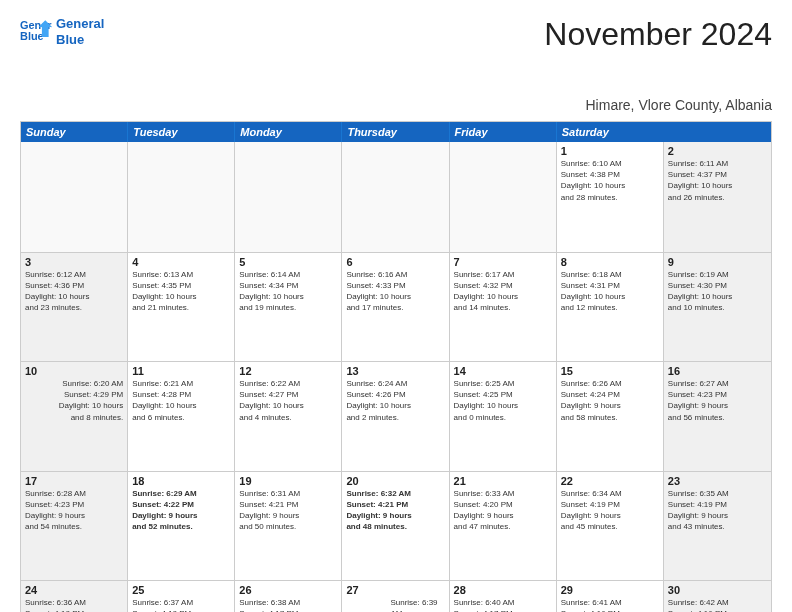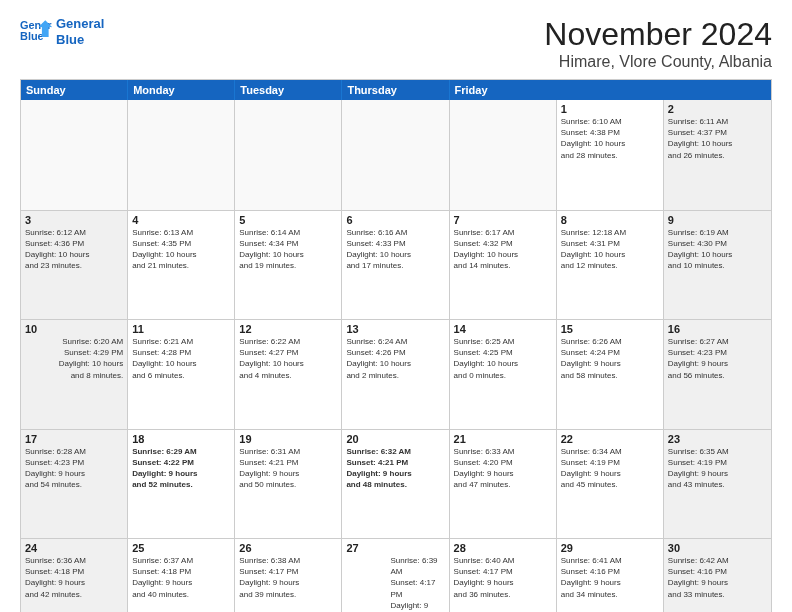--- a/index.html
+++ b/index.html
@@ -40,40 +40,42 @@
     }
     .title-block {
       text-align: right;
     }
     .month-title {
       font-size: 32px;
       font-weight: normal;
       color: #222;
     }
     .location {
-      font-size: 16px;
+      font-size: 14px;
       color: #444;
+      margin-top: 44px;
     }
     .calendar {
       flex: 1;
       display: flex;
       flex-direction: column;
       border: 1px solid #ccc;
     }
     .cal-header {
       display: grid;
       grid-template-columns: repeat(7, 1fr);
       background: #1565c0;
     }
     .cal-header-cell {
       color: #fff;
       font-size: 11px;
       font-weight: bold;
       padding: 4px 5px;
       border-right: 1px solid #1976d2;
+      font-style: italic;
     }
     .cal-header-cell:last-child { border-right: none; }
     .cal-body {
       flex: 1;
       display: grid;
       grid-template-rows: repeat(5, 1fr);
     }
     .cal-row {
       display: grid;
       grid-template-columns: repeat(7, 1fr);
@@ -121,24 +123,25 @@
     </div>
     <div class="title-block">
       <div class="month-title">November 2024</div>
       <div class="location">Himare, Vlore County, Albania</div>
     </div>
   </div>
 
   <div class="calendar">
     <div class="cal-header">
     <div class="cal-header-cell">Sunday</div>
+        <div class="cal-header-cell">Tuesday</div>
         <div class="cal-header-cell">Monday</div>
-        <div class="cal-header-cell">Tuesday</div>
         <div class="cal-header-cell">Thursday</div>
         <div class="cal-header-cell">Friday</div>
+        <div class="cal-header-cell">Saturday</div>
       </div>
     <div class="cal-body">
     <div class="cal-row">
           <div class="cal-cell empty"></div>
           <div class="cal-cell empty"></div>
           <div class="cal-cell empty"></div>
           <div class="cal-cell empty"></div>
           <div class="cal-cell empty"></div>
           <div class="cal-cell">
             <div class="day-num">1</div>
@@ -186,21 +189,21 @@
           </div>
           <div class="cal-cell">
             <div class="day-num">7</div>
             <div class="cell-info" style="white-space: pre-line;">Sunrise: 6:17 AM
 Sunset: 4:32 PM
 Daylight: 10 hours
 and 14 minutes.</div>
           </div>
           <div class="cal-cell">
             <div class="day-num">8</div>
-            <div class="cell-info" style="white-space: pre-line;">Sunrise: 12:18 AM
+            <div class="cell-info" style="white-space: pre-line;">Sunrise: 6:18 AM
 Sunset: 4:31 PM
 Daylight: 10 hours
 and 12 minutes.</div>
           </div>
           <div class="cal-cell shaded">
             <div class="day-num">9</div>
             <div class="cell-info" style="white-space: pre-line;">Sunrise: 6:19 AM
 Sunset: 4:30 PM
 Daylight: 10 hours
 and 10 minutes.</div>

